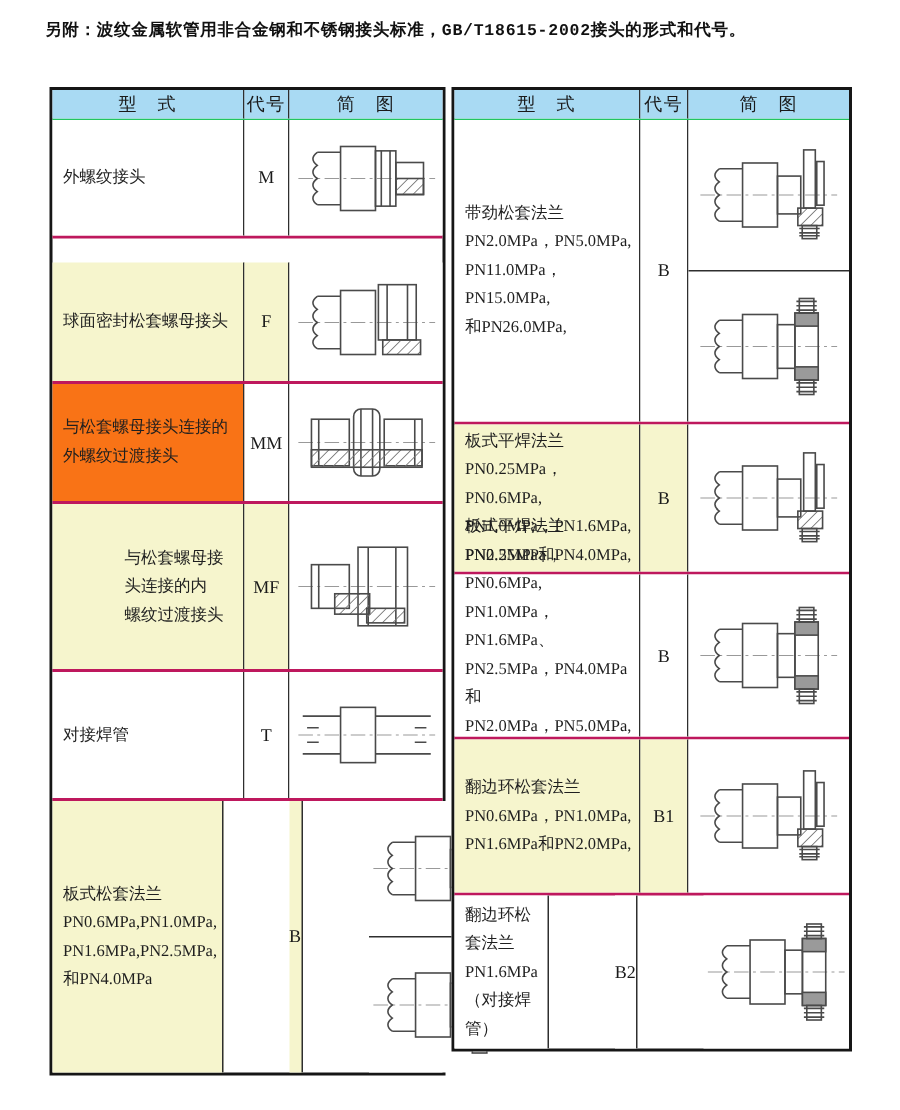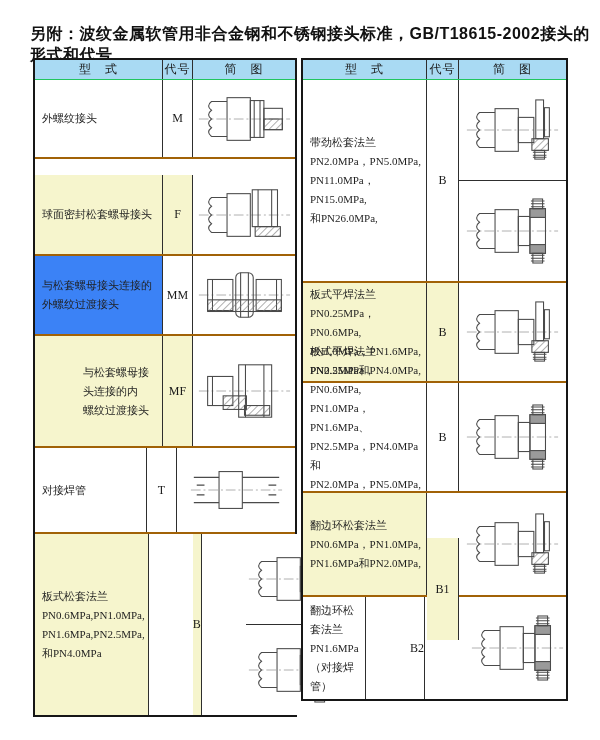--- a/index.html
+++ b/index.html
@@ -2,30 +2,30 @@
 <html><head>
 <meta charset="utf-8">
 <style>
   html,body{margin:0;padding:0;background:#ffffff;}
   *{box-sizing:border-box;}
   .page{
     position:relative;width:600px;height:740px;background:#ffffff;overflow:hidden;
     font-family:"Liberation Serif","DejaVu Serif",serif;color:#1f1f1f;
   }
   .caption{
-    position:absolute;top:24px;left:30px;width:560px;
-    font-family:Liberation Sans, sans-serif;
-    font-weight:bold;font-size:16px;letter-spacing:.5px;color:#111;
+    position:absolute;top:12px;left:30px;width:560px;
+    font-family:Liberation Mono, monospace;
+    font-weight:bold;font-size:11px;letter-spacing:.5px;color:#111;
   }
   .jtable{
     position:absolute;top:58px;border:2px solid #161616;background:#fff;
   }
   .jtable.left{left:33px;width:264px;}
   .jtable.right{left:301px;width:267px;}
-  .trow{display:flex;border-bottom:2px solid #a16207;}
+  .trow{display:flex;border-bottom:2px solid #be185d;}
   .trow:last-child{border-bottom:none;gap:44px;}
   .tcell{border-right:1px solid #2e2e2e;height:100%;}
   .tcell:last-child{border-right:none;}
   .hrow{height:20px;border-bottom:1px solid #22c55e;}
   .hcell{
     display:flex;align-items:center;justify-content:center;
     font-size:12px;color:#1a1a1a;letter-spacing:1px;
   }
   .typecell{
     display:flex;flex-direction:column;justify-content:center;
@@ -98,21 +98,21 @@
                 <rect x="58" y="9" width="26" height="38"></rect>
                 <line x1="64" y1="9" x2="64" y2="47"></line>
                 <line x1="78" y1="9" x2="78" y2="47"></line>
                 <rect x="61" y="47" width="26" height="10" fill="url(#hatch2)"></rect>
               </g>
             </svg>
           </div>
         </div>
       </div>
       <div class="trow" style="height: 80px;">
-        <div class="tcell typecell" style="width: 128px; background: #3b82f6;">
+        <div class="tcell typecell" style="width: 128px; background: #f97316;">
           <div>与松套螺母接头连接的</div>
           <div>外螺纹过渡接头</div>
         </div>
         <div class="tcell codecell" style="width: 30px; background: rgb(255, 255, 255);">MM</div>
         <div class="tcell diagcell" style="flex: 1 1 0%;">
           <div class="subcell">
             <svg viewBox="0 0 100 70" width="97" height="68">
               <defs>
                 <pattern id="hatch3" width="5" height="5" patternUnits="userSpaceOnUse" patternTransform="rotate(45)">
                   <line x1="0" y1="0" x2="0" y2="5" stroke="#777" stroke-width="1.2"></line>
@@ -155,21 +155,21 @@
                 <line x1="51" y1="8" x2="51" y2="62"></line>
                 <line x1="70" y1="8" x2="70" y2="62"></line>
                 <rect x="28" y="40" width="24" height="14" fill="url(#hatch4)"></rect>
                 <rect x="50" y="50" width="26" height="10" fill="url(#hatch4)"></rect>
               </g>
             </svg>
           </div>
         </div>
       </div>
       <div class="trow" style="height: 86px;">
-        <div class="tcell typecell" style="width: 112px; background: rgb(255, 255, 255);">
+        <div class="tcell typecell" style="width: 128px; background: rgb(255, 255, 255);">
           <div>对接焊管</div>
         </div>
         <div class="tcell codecell" style="width: 30px; background: rgb(255, 255, 255);">T</div>
         <div class="tcell diagcell" style="flex: 1 1 0%;">
           <div class="subcell">
             <svg viewBox="0 0 100 70" width="97" height="68">
               <defs>
                 <pattern id="hatch5" width="5" height="5" patternUnits="userSpaceOnUse" patternTransform="rotate(45)">
                   <line x1="0" y1="0" x2="0" y2="5" stroke="#777" stroke-width="1.2"></line>
                 </pattern>
@@ -364,21 +364,21 @@
             </svg>
           </div>
         </div>
       </div>
       <div class="trow" style="height: 104px;">
         <div class="tcell typecell" style="width: 124px; background: rgb(246, 245, 205);">
           <div>翻边环松套法兰</div>
           <div>PN0.6MPa，PN1.0MPa,</div>
           <div>PN1.6MPa和PN2.0MPa,</div>
         </div>
-        <div class="tcell codecell" style="width: 32px; background: rgb(246, 245, 205); margin-top: 45px;">B1</div>
+        <div class="tcell codecell" style="width: 32px; background: rgb(246, 245, 205);">B1</div>
         <div class="tcell diagcell" style="flex: 1 1 0%;">
           <div class="subcell">
             <svg viewBox="0 0 100 70" width="97" height="68">
               <defs>
                 <pattern id="hatch12" width="5" height="5" patternUnits="userSpaceOnUse" patternTransform="rotate(45)">
                   <line x1="0" y1="0" x2="0" y2="5" stroke="#777" stroke-width="1.2"></line>
                 </pattern>
               </defs>
               <g fill="none" stroke="#4a4a4a" stroke-width="1.1">
                 <line class="cl" x1="3" y1="35" x2="97" y2="35"></line>

